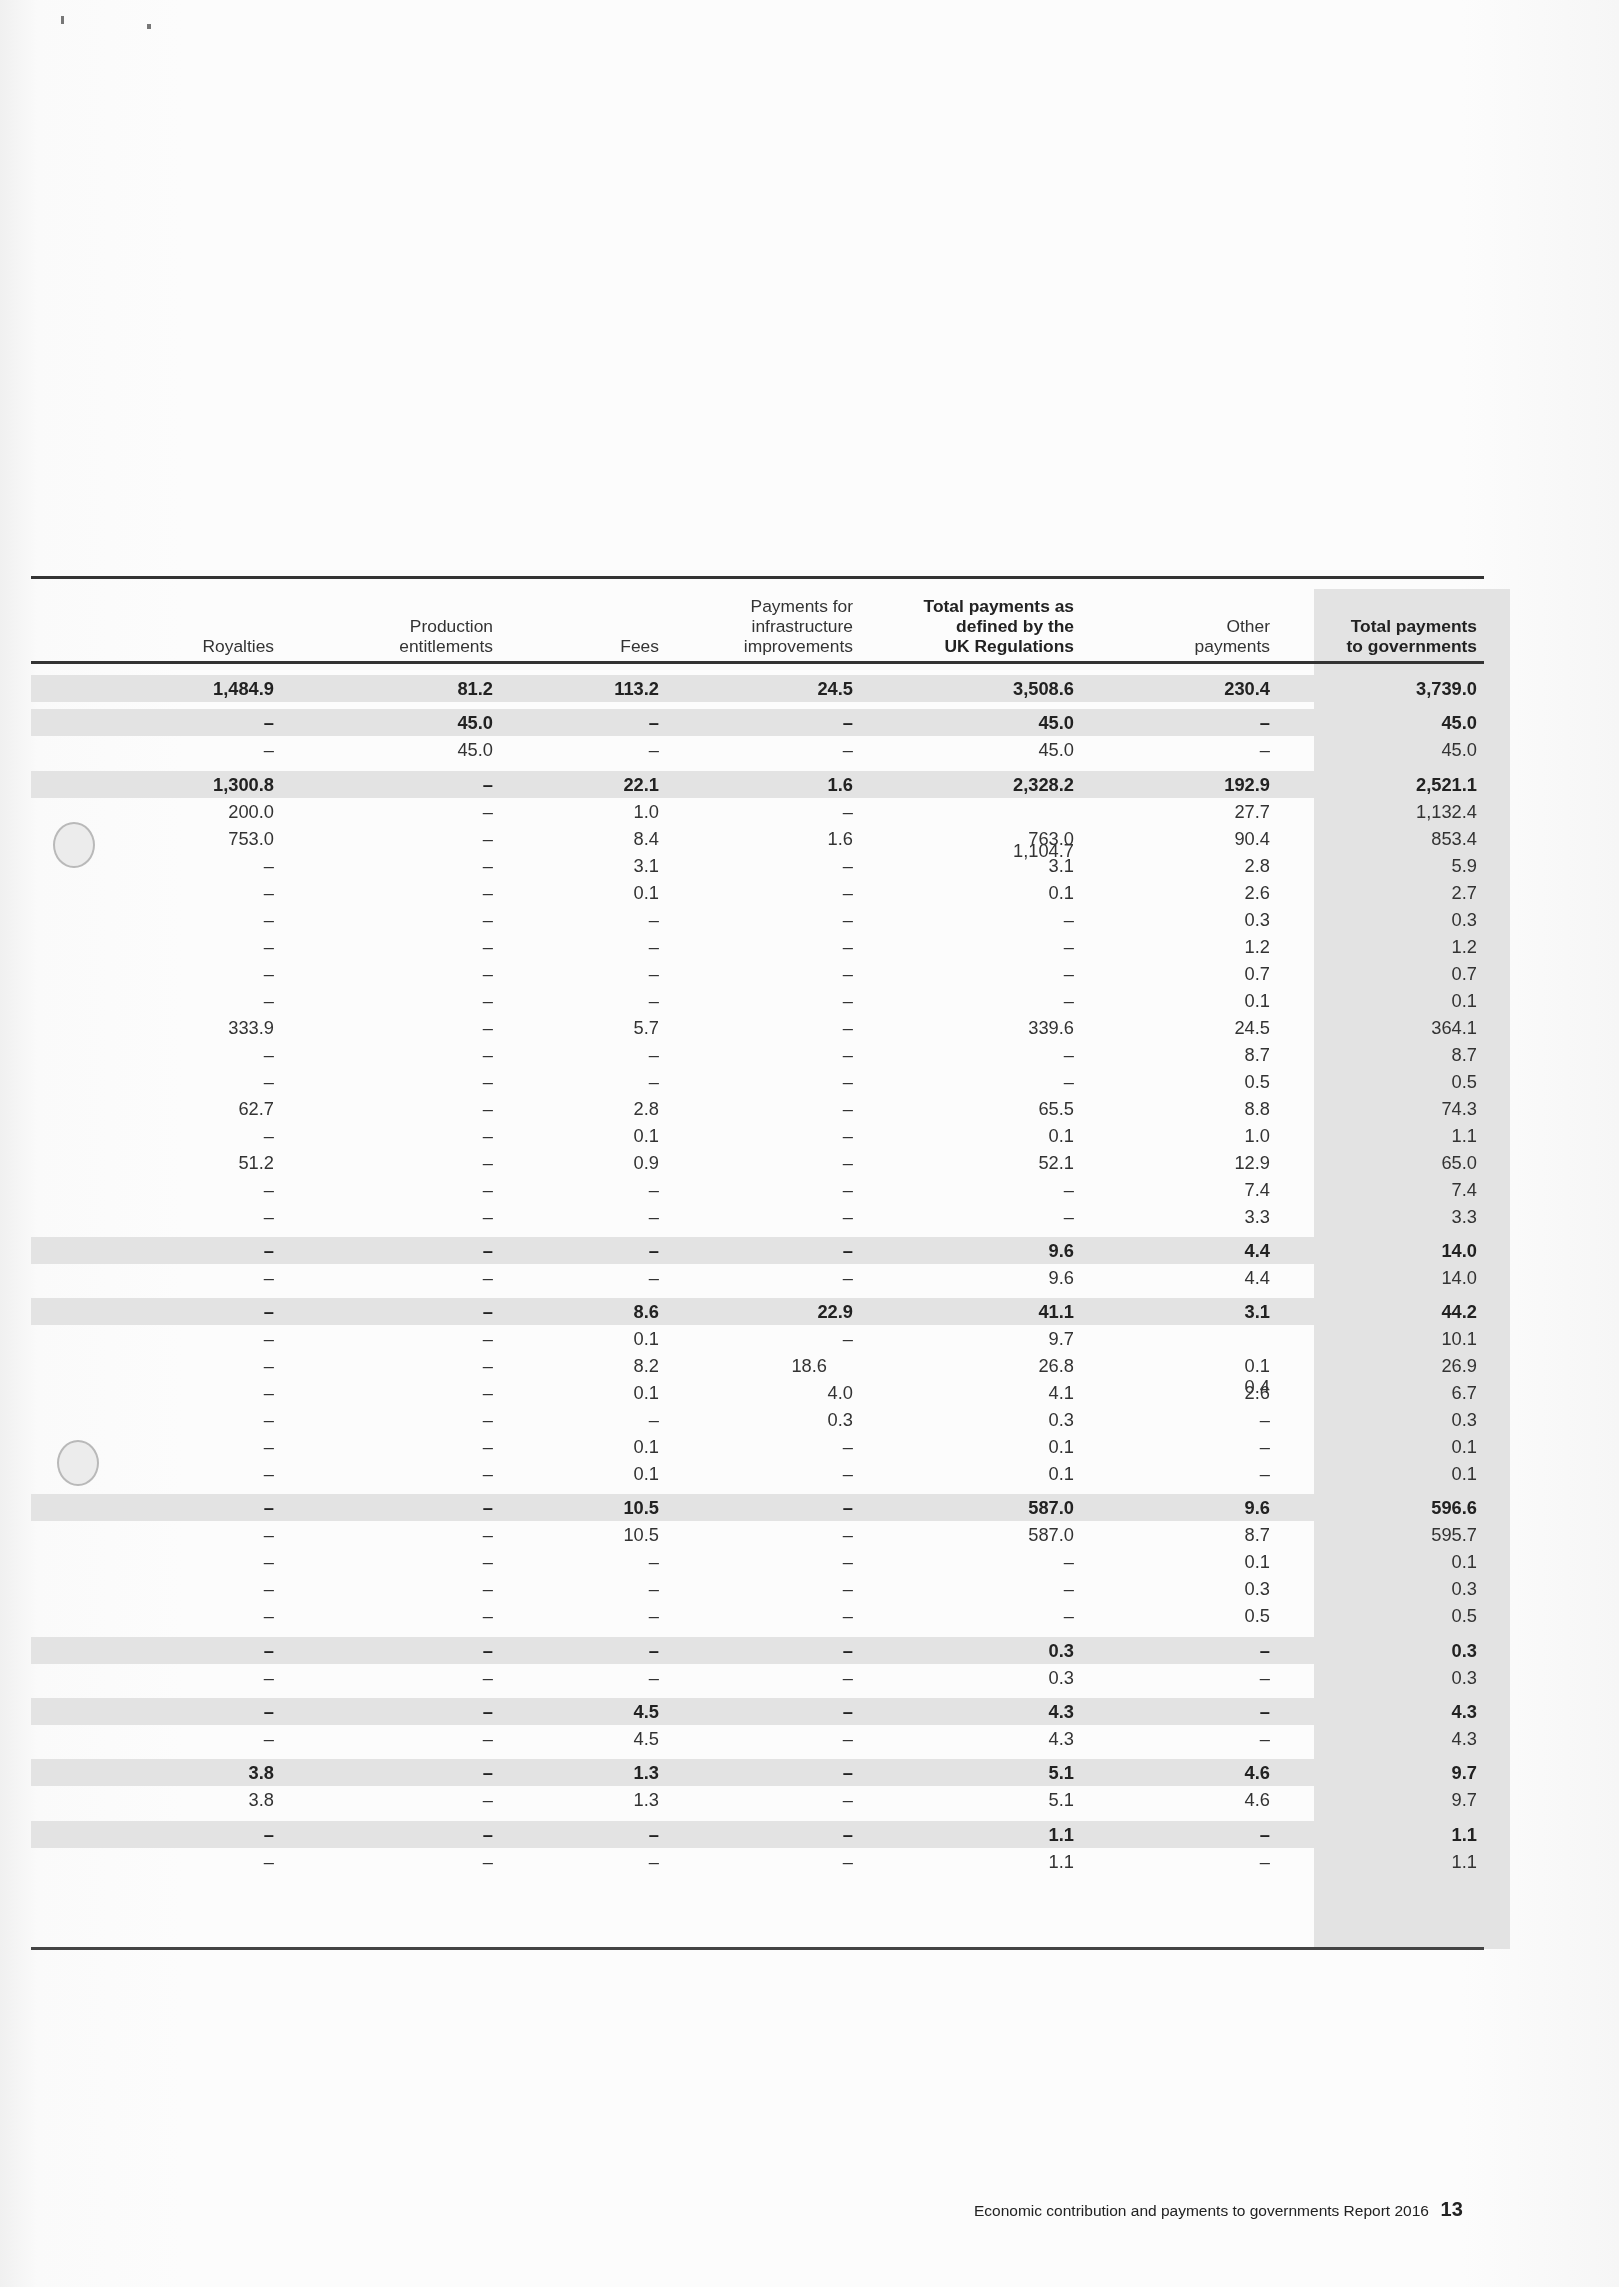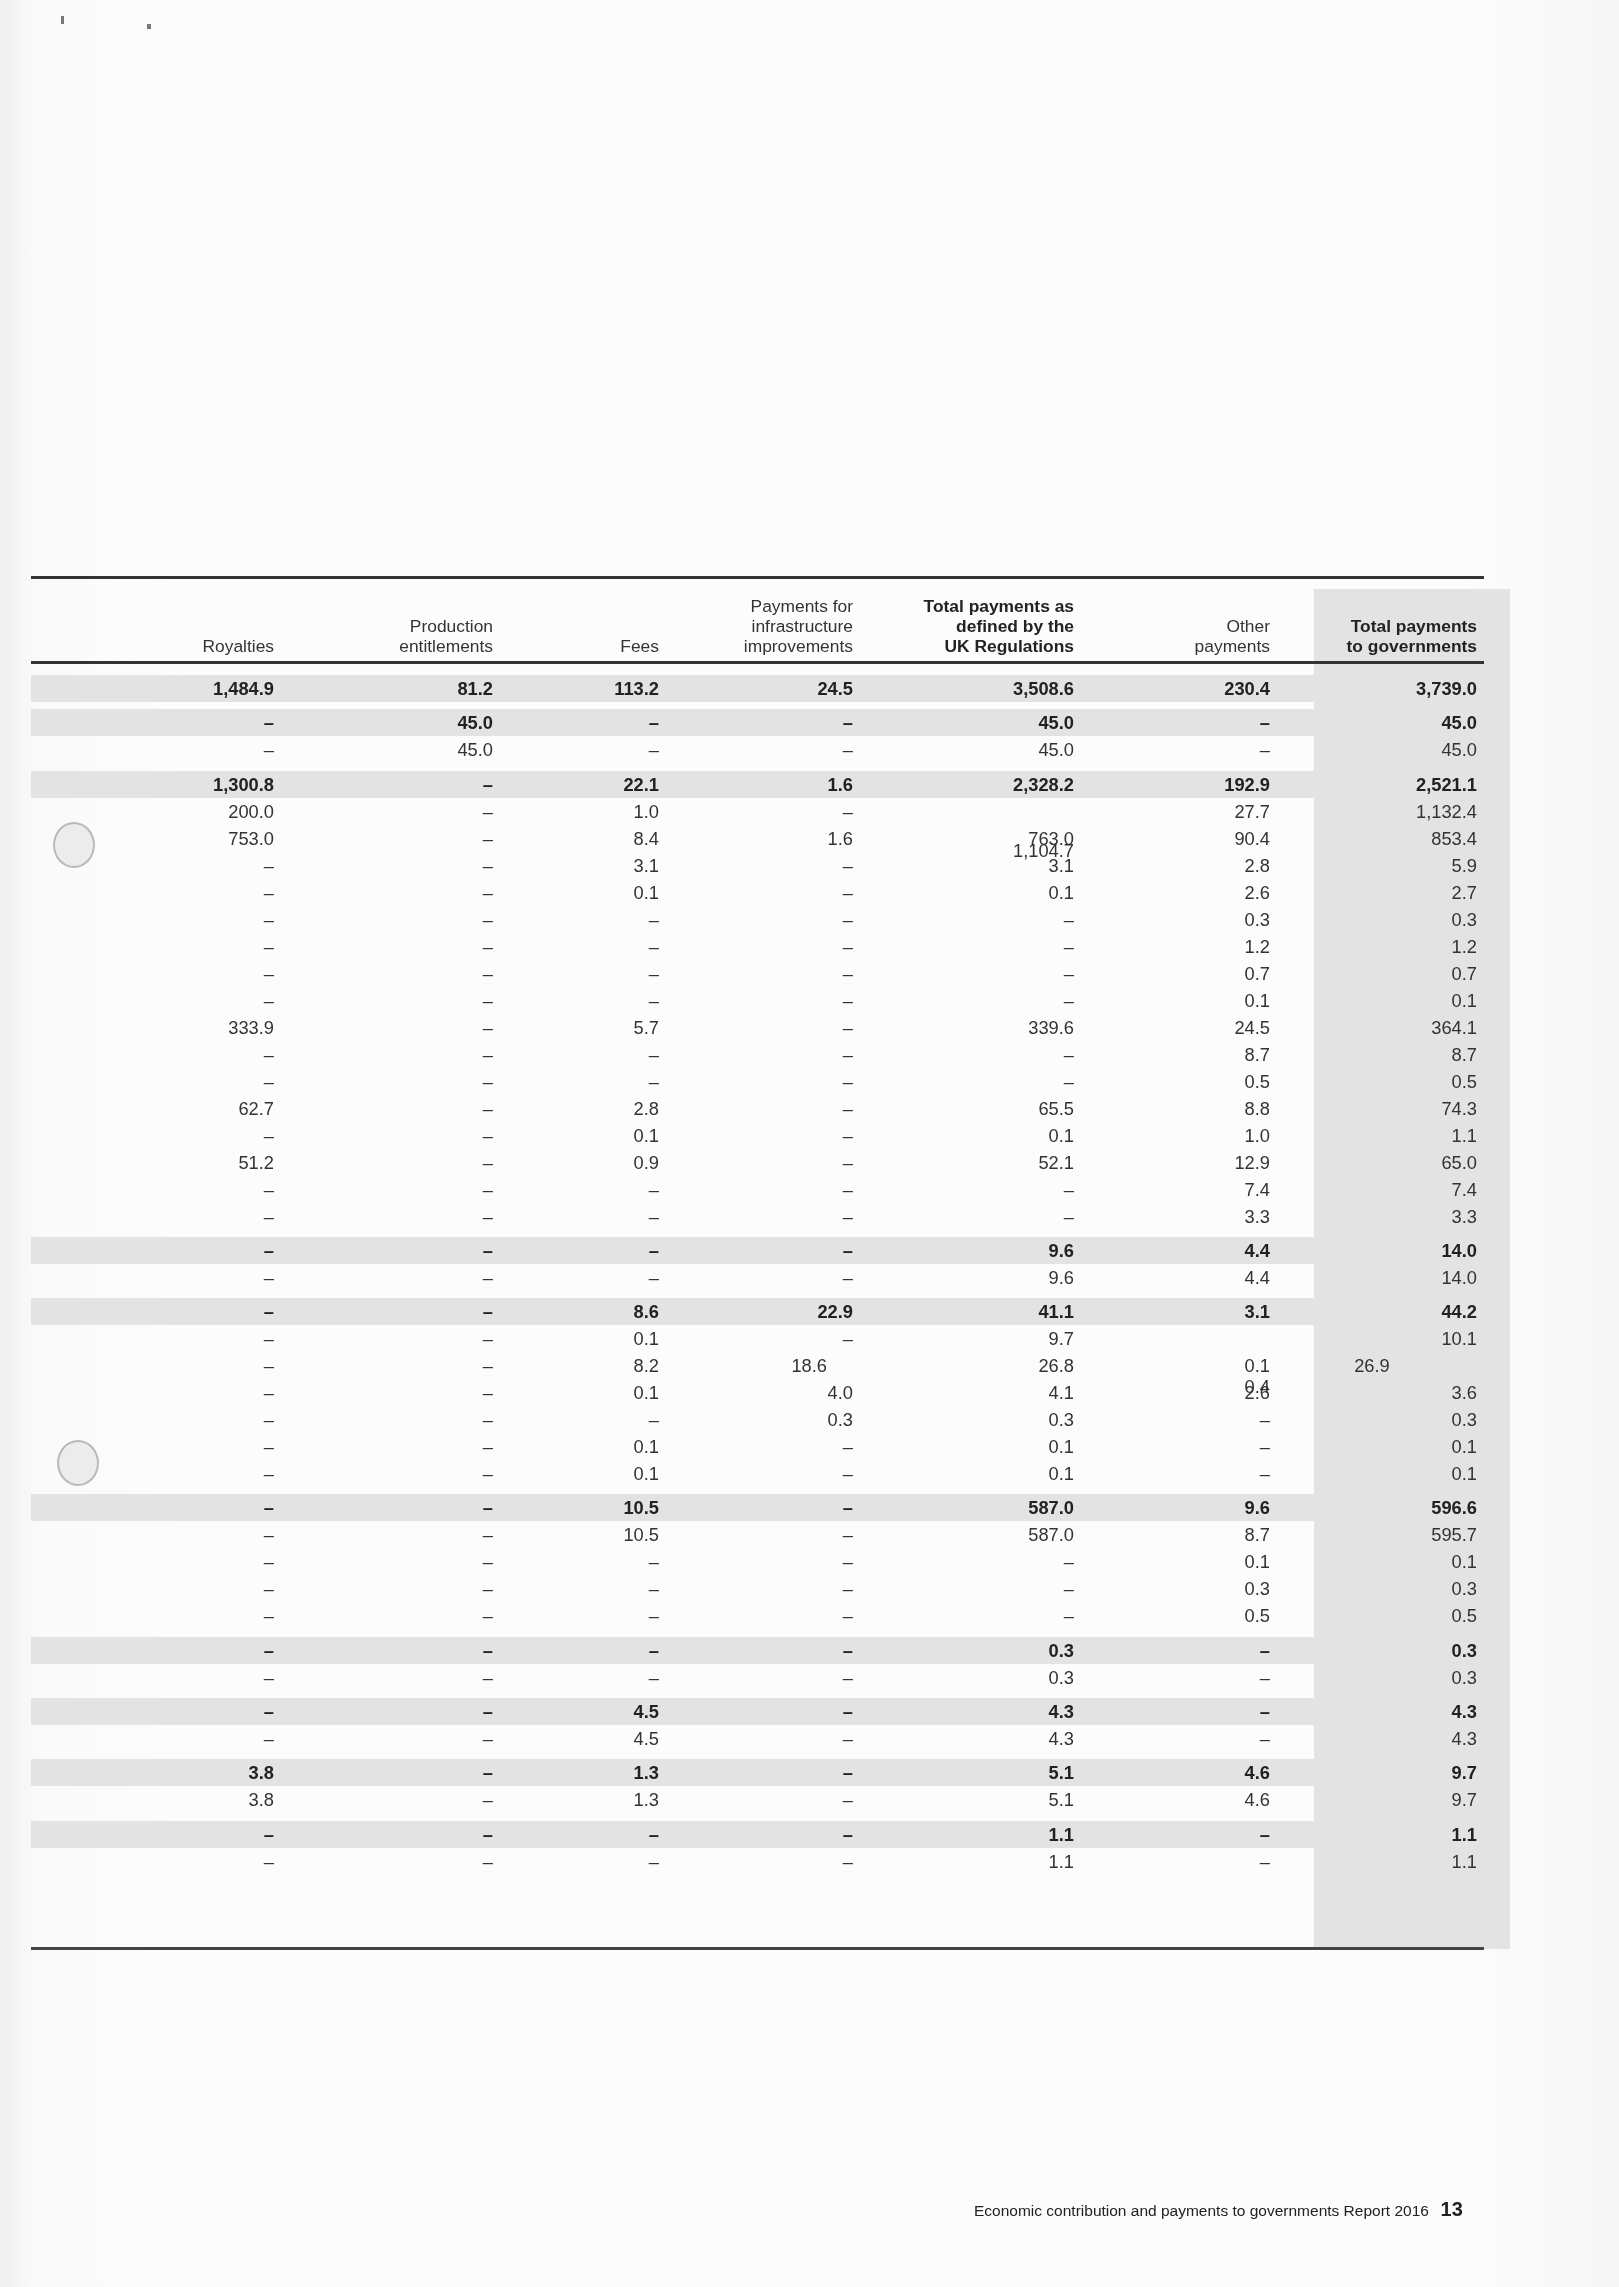--- a/index.html
+++ b/index.html
@@ -295,30 +295,30 @@
           <div class="cell" style="left: 1029px; width: 210px; margin-top: 48px;">0.4</div>
           <div class="cell" style="left: 1236px; width: 210px;">10.1</div>
         </div>
         <div class="row">
           <div class="cell" style="left: 33px; width: 210px;">–</div>
           <div class="cell" style="left: 252px; width: 210px;">–</div>
           <div class="cell" style="left: 418px; width: 210px;">8.2</div>
           <div class="cell" style="left: 586px; width: 210px;">18.6</div>
           <div class="cell" style="left: 833px; width: 210px;">26.8</div>
           <div class="cell" style="left: 1029px; width: 210px;">0.1</div>
-          <div class="cell" style="left: 1236px; width: 210px; text-align: center;">26.9</div>
+          <div class="cell" style="left: 1236px; width: 210px;">26.9</div>
         </div>
         <div class="row">
           <div class="cell" style="left: 33px; width: 210px;">–</div>
           <div class="cell" style="left: 252px; width: 210px;">–</div>
           <div class="cell" style="left: 418px; width: 210px;">0.1</div>
           <div class="cell" style="left: 612px; width: 210px;">4.0</div>
           <div class="cell" style="left: 833px; width: 210px;">4.1</div>
           <div class="cell" style="left: 1029px; width: 210px;">2.6</div>
-          <div class="cell" style="left: 1236px; width: 210px;">3.6</div>
+          <div class="cell" style="left: 1236px; width: 210px;">6.7</div>
         </div>
         <div class="row">
           <div class="cell" style="left: 33px; width: 210px;">–</div>
           <div class="cell" style="left: 252px; width: 210px;">–</div>
           <div class="cell" style="left: 418px; width: 210px;">–</div>
           <div class="cell" style="left: 612px; width: 210px;">0.3</div>
           <div class="cell" style="left: 833px; width: 210px;">0.3</div>
           <div class="cell" style="left: 1029px; width: 210px;">–</div>
           <div class="cell" style="left: 1236px; width: 210px;">0.3</div>
         </div>

